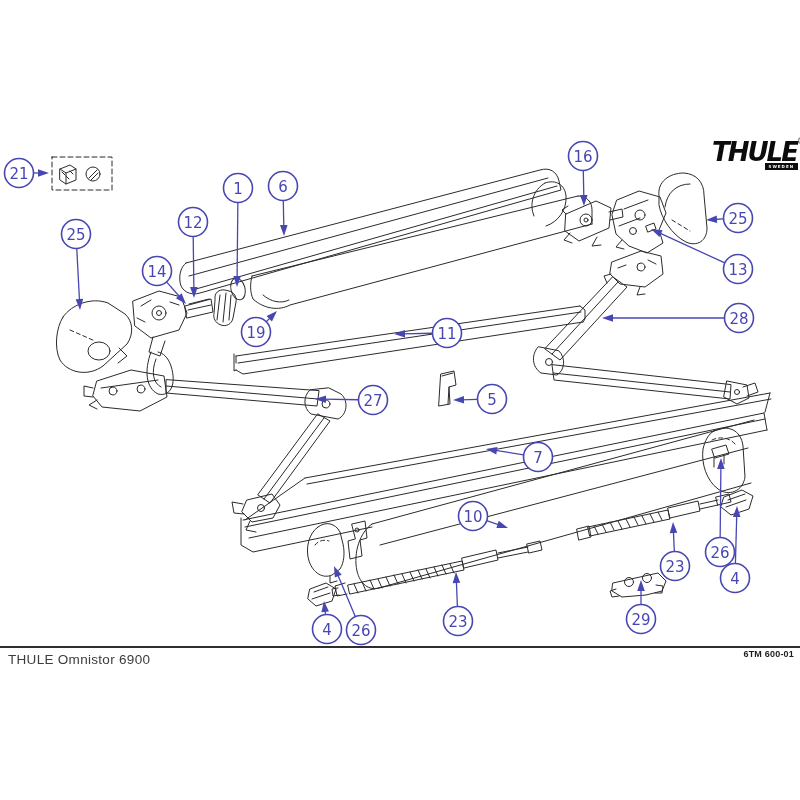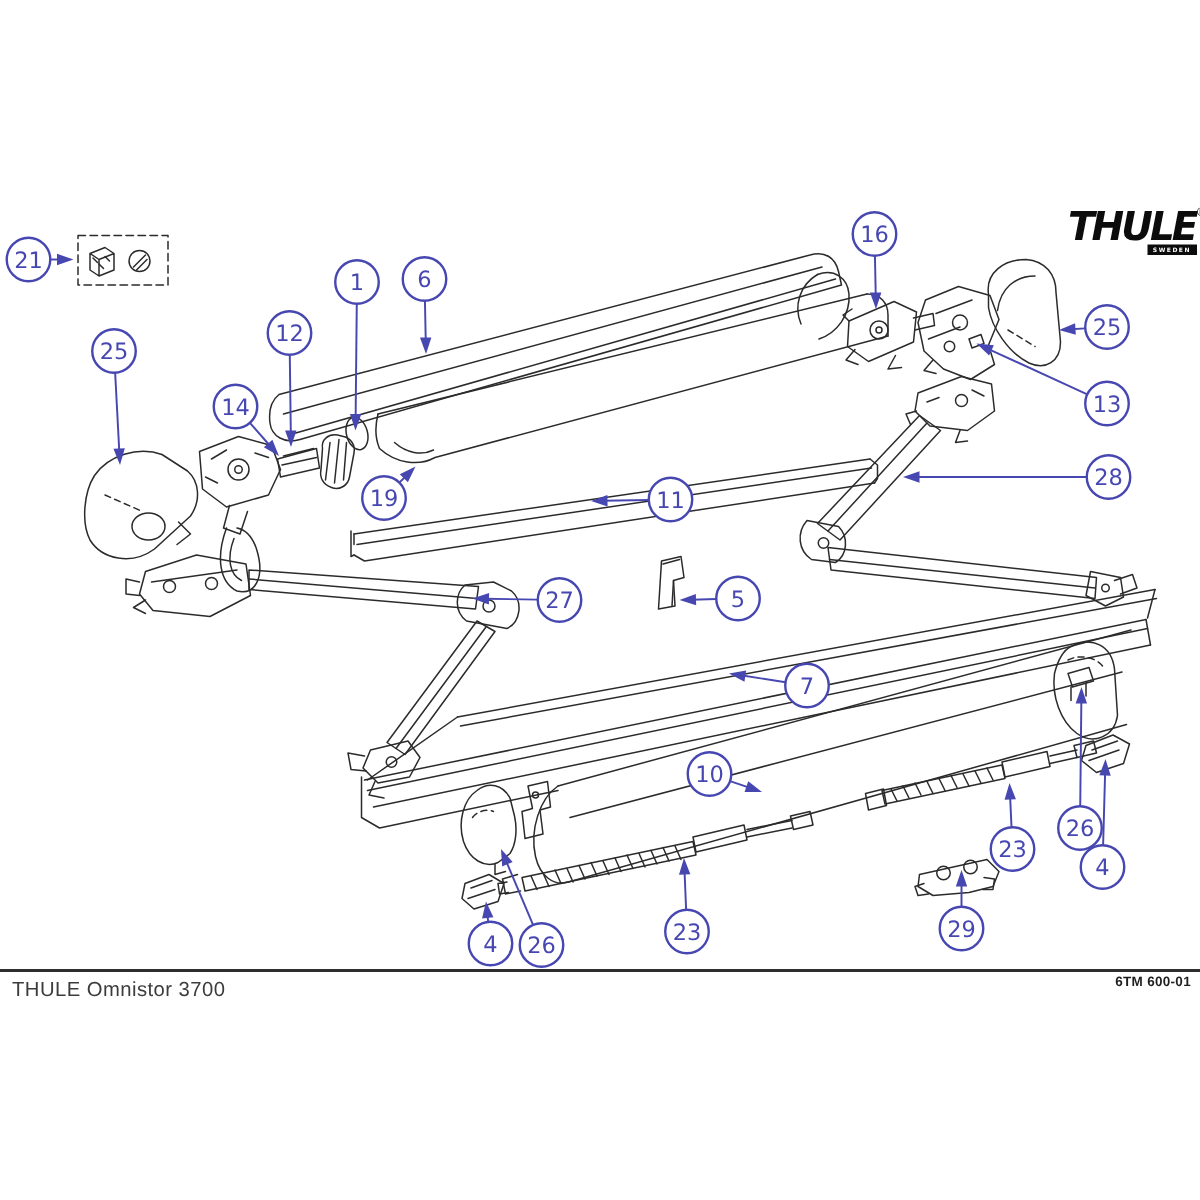--- a/index.html
+++ b/index.html
@@ -366,16 +366,16 @@
         <g>
           <line x1="735.4026224749852" y1="563.5055909005356" x2="736.7778634620772" y2="513.9969153652218" stroke="#4747b2" stroke-width="1.3"></line>
           <polygon points="737,506 732.8960274618757,516.8902437716666 740.4930970588364,517.1012734826933" fill="#4747b2"></polygon>
           <circle cx="735" cy="578" r="14.5" fill="#fff" stroke="#4747b2" stroke-width="1.6"></circle>
           <text x="735" y="583.5" text-anchor="middle" font-size="15" fill="#4747b2">4</text>
         </g>
       </g>
   </svg>
 
   <div class="footer-rule"></div>
-  <div class="footer-title">THULE Omnistor 3700</div>
+  <div class="footer-title">THULE Omnistor 6900</div>
   <div class="footer-doc">6TM 600-01</div>
 
 </div>
 
 </body></html>

